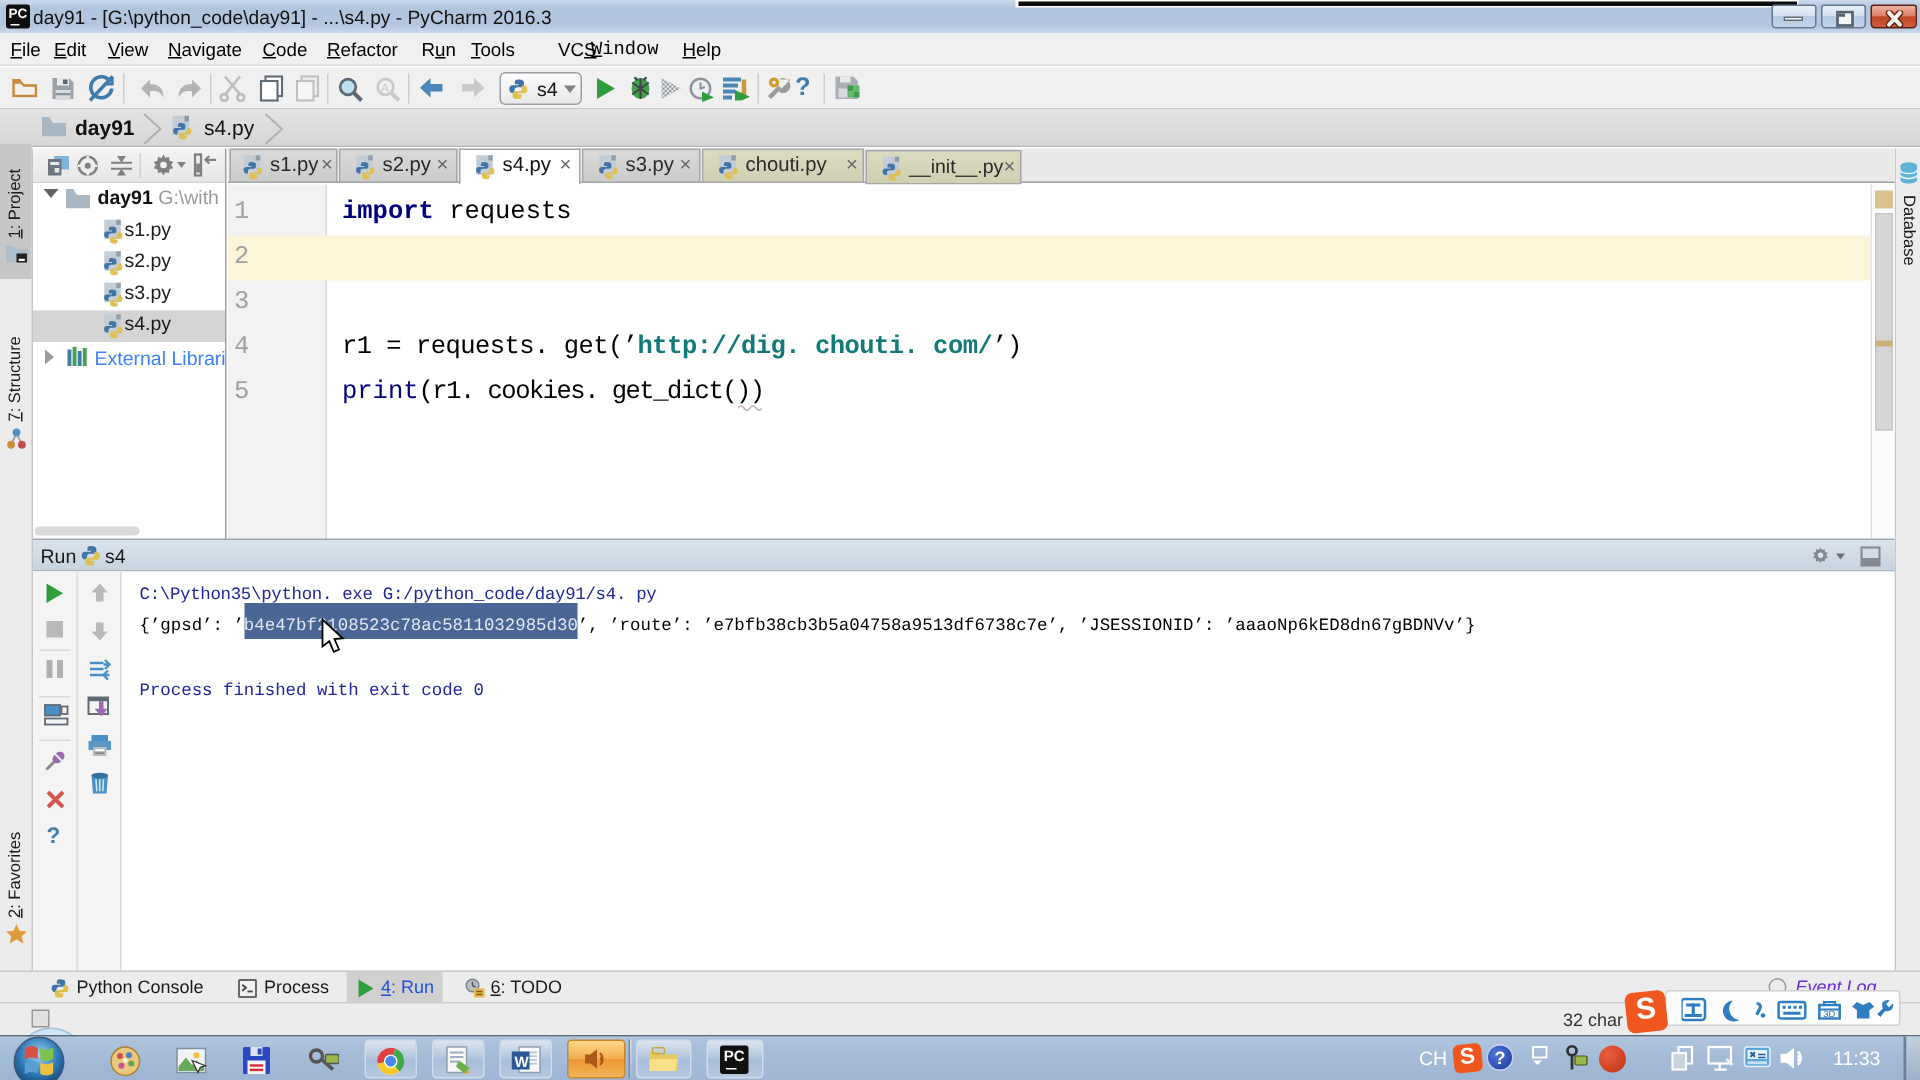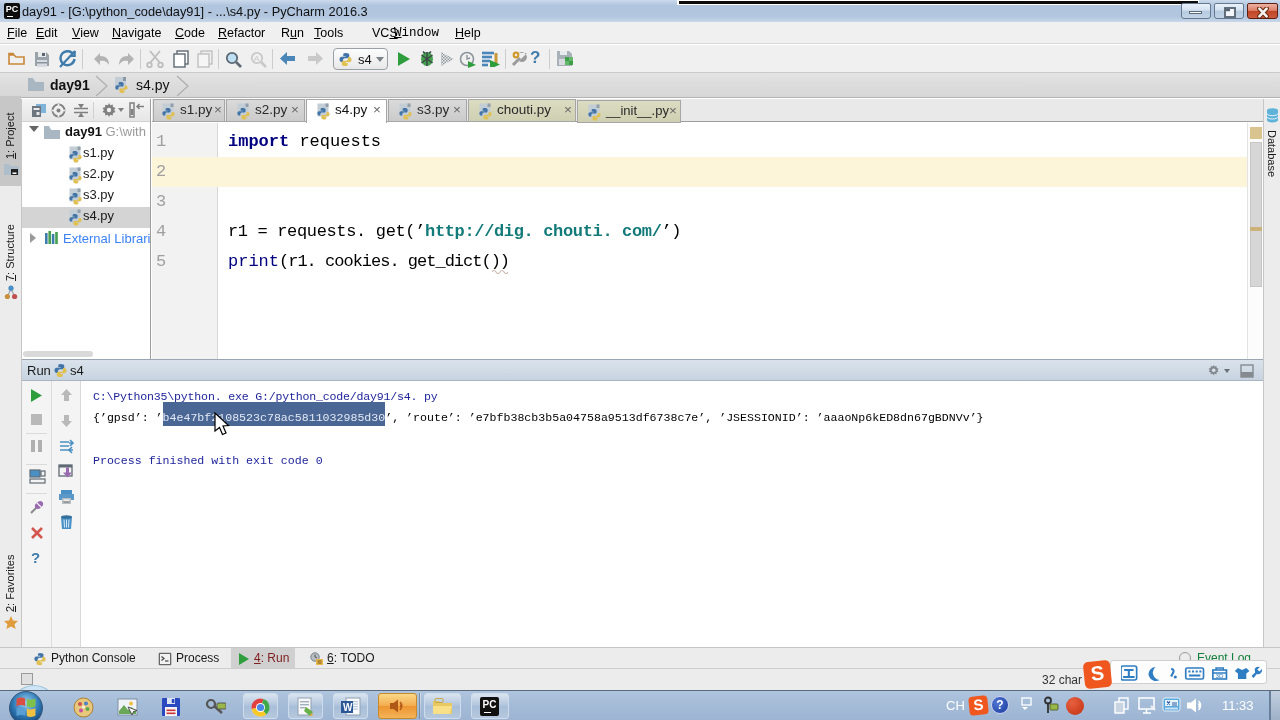--- a/index.html
+++ b/index.html
@@ -481,31 +481,31 @@
       <rect x="0.7" y="0.7" width="12.6" height="12.6" fill="#676767" rx="1"></rect>
       <rect x="2" y="2" width="10" height="10" fill="#f2f2f2"></rect>
       <path d="M3.5 4.5 l2.5 2 -2.5 2" stroke="#444" stroke-width="1.2" fill="none"></path>
       <path d="M7 9 h3.5" stroke="#444" stroke-width="1.2"></path>
     </svg>
   <div class="abs" style="left:176px;top:3px;font-size:12px;color:#1a1a1a;">Process</div>
   <div class="abs" style="left:231px;top:0px;width:64px;height:21px;background:#d0d0d0;"></div>
   <svg class="abs" style="left:238px;top:4px" width="12" height="14" viewBox="0 0 12 14">
       <path d="M1 1 L11 7 L1 13 z" fill="#2e9e3c"></path>
     </svg>
-  <div class="abs" style="left:254px;top:3px;font-size:12px;color:#7f1d1d;"><u>4</u>: Run</div>
+  <div class="abs" style="left:254px;top:3px;font-size:12px;color:#1d4ed8;"><u>4</u>: Run</div>
   <svg class="abs" style="left:310px;top:4px" width="14" height="14" viewBox="0 0 14 14">
       <circle cx="5" cy="5" r="4.2" fill="#b8bec4" stroke="#7a828a" stroke-width="1"></circle>
       <path d="M5 2.5 v2.5 l2 1" stroke="#555" stroke-width="1" fill="none"></path>
       <rect x="6" y="7" width="7" height="6" fill="#e8b84c"></rect>
       <rect x="7.5" y="8.5" width="4" height="1" fill="#7a5a1a"></rect>
       <rect x="7.5" y="10.5" width="4" height="1" fill="#7a5a1a"></rect>
     </svg>
   <div class="abs" style="left:327px;top:3px;font-size:12px;color:#1a1a1a;"><u>6</u>: TODO</div>
   <div class="abs" style="left:1179px;top:4px;width:12px;height:12px;border:1.4px solid #9a9a9a;border-radius:50%;"></div>
-  <div class="abs" style="left:1197px;top:3px;font-size:12px;color:#15803d;">Event Log</div>
+  <div class="abs" style="left:1197px;top:3px;font-size:12px;color:#6d28d9;font-style:italic;">Event Log</div>
 </div>
 
 <div class="abs" id="status" style="left:0;top:668px;width:1280px;height:22px;background:#ececec;border-top:1px solid #cdcdcd;">
   <div class="abs" style="left:21px;top:4px;width:12px;height:12px;border:1.5px solid #9a9a9a;background:#e0e0e0;"></div>
   <div class="abs" style="left:1042px;top:4px;font-size:12px;color:#333;">32 char</div>
   <div class="abs" style="left:12px;top:16px;width:44px;height:40px;border-radius:50%;background:#cfe4f4;border:1px solid #9ec4de;"></div>
 </div>
 
 <div class="abs" style="left:1110px;top:660px;width:157px;height:24px;background:#fdfdfd;border:1px solid #d0d0d0;border-radius:3px;"></div>
 <div class="abs" style="left:1084px;top:661px;width:27px;height:27px;background:#f0571f;border-radius:5px;transform:rotate(-6deg);color:#fff;font-weight:bold;font-size:20px;text-align:center;line-height:25px;">S</div>

